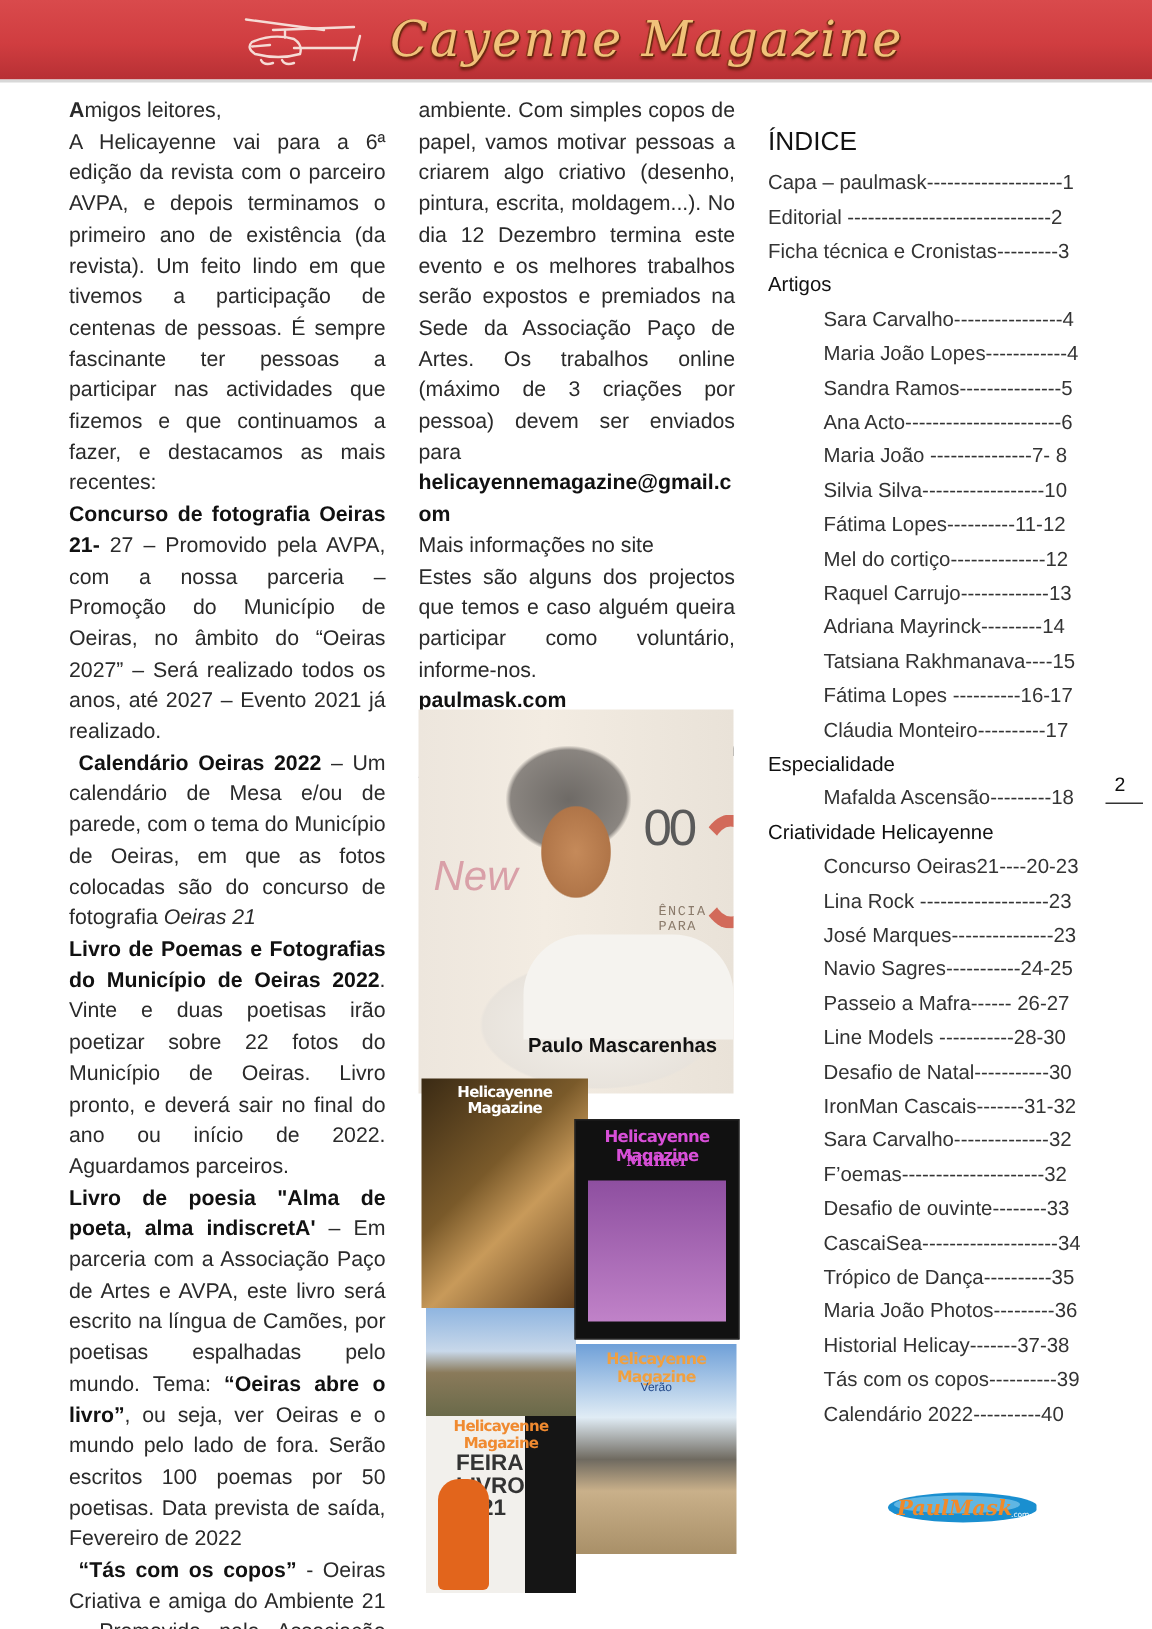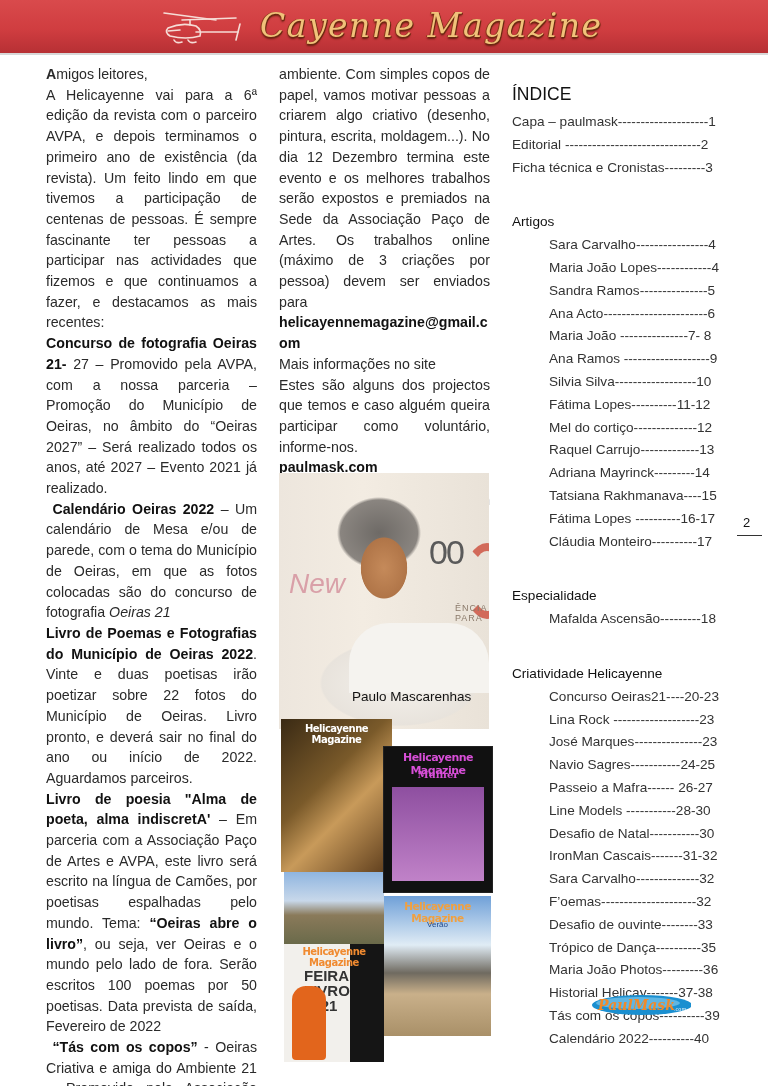--- a/index.html
+++ b/index.html
@@ -21,43 +21,43 @@
   .photo { position:absolute; left:279px; top:473px; width:210px; height:256px;
            background:
              radial-gradient(ellipse 38px 50px at 105px 95px, #c58a5a 0%, #b07548 60%, transparent 62%),
              radial-gradient(ellipse 70px 60px at 100px 60px, #6e6a66 0%, #8a8580 55%, transparent 60%),
              radial-gradient(ellipse 110px 60px at 120px 210px, #f4f1ec 0%, #e8e3dc 70%, transparent 72%),
              linear-gradient(90deg, #ede6dd 0%, #f3ece2 40%, #e9e2d8 100%);
            overflow:hidden; }
   .photo .sign { position:absolute; left:150px; top:60px; font-size:34px; font-weight:normal; color:#5a5a5a; letter-spacing:-2px; }
   .photo .sign2 { position:absolute; left:185px; top:70px; width:30px; height:60px; border:8px solid #d26a5a; border-radius:50%; border-left-color:transparent; }
   .photo .sign3 { position:absolute; left:10px; top:95px; font-size:28px; color:#d9a0a8; font-style:italic; }
-  .photo .sign4 { position:absolute; left:176px; top:130px; font-size:9px; color:#8a7a6a; letter-spacing:1px; }
+  .photo .sign4 { position:absolute; left:160px; top:130px; font-size:9px; color:#8a7a6a; letter-spacing:1px;font-family:Liberation Mono, monospace; }
   .photo .collar { position:absolute; left:70px; top:150px; width:140px; height:70px; background:#f5f3ef; border-radius:40px 40px 0 0; }
-  .caption { position:absolute; left:352px; top:689px; font-size:13.5px; font-weight:normal; color:#111; }
+  .caption { position:absolute; left:352px; top:689px; font-size:13.5px; font-weight:bold; color:#111; }
   .cover { position:absolute; overflow:hidden; }
   .cov1 { left:281px; top:719px; width:111px; height:153px; background:linear-gradient(135deg,#3a2a14,#7a5a2a 40%,#c89a5a 60%,#5a3a1a); }
   .cov2 { left:383px; top:746px; width:108px; height:145px; background:#111; border:1px solid #222; }
   .cov2 .inner { position:absolute; left:8px; top:40px; width:92px; height:94px; background:linear-gradient(180deg,#8e4fa0,#c082c8); }
   .cov3 { left:284px; top:872px; width:100px; height:72px; background:linear-gradient(180deg,#8fb5e0 0%,#c8d8ea 40%,#8a7a5a 60%,#6a6a4a 100%); }
   .cov4 { left:384px; top:896px; width:107px; height:140px; background:linear-gradient(180deg,#6fa0d8 0%,#e0ecf5 35%,#6f6a60 55%,#c9b08a 70%,#a99068 100%); }
   .cov5 { left:284px; top:944px; width:100px; height:118px; background:linear-gradient(90deg,#f2f0ec 0%,#f2f0ec 66%,#151515 66%); }
   .cov5 .dress { position:absolute; left:8px; top:42px; width:34px; height:74px; background:#e2651c; border-radius:14px 14px 4px 4px; }
   .cov5 .big { position:absolute; left:20px; top:24px; font-size:15px; line-height:15px; font-weight:bold; color:#333; }
   .cov-title { position:absolute; left:0; right:0; text-align:center; font-weight:bold; font-family:"DejaVu Sans", sans-serif; letter-spacing:-0.5px; }
   .cov1 .cov-title { top:4px; font-size:10px; color:#fff; }
   .cov2 .cov-title { top:4px; font-size:11px; color:#d84fd8; }
   .cov2 .sub { position:absolute; top:22px; left:0; right:0; text-align:center; font-size:10px; font-weight:bold; color:#d84fd8; font-family:"DejaVu Serif", serif; }
   .cov4 .cov-title { top:4px; font-size:10.5px; color:#f0a040; }
   .cov4 .sub { position:absolute; top:24px; left:0; right:0; text-align:center; font-size:8px; font-weight:normal; color:#244a8a; }
   .cov5 .cov-title { top:2px; font-size:10px; color:#f08a30; }
   .toc { position:absolute; left:512px; top:84px; width:215px; }
   .toc h2 { margin:0 0 6px 0; font-size:17.5px; font-weight:normal; color:#111; }
   .toc .row { font-size:13.6px; line-height:22.8px; color:#333; white-space:nowrap; }
-  .toc .sec { color:#111;margin-top:32px; }
+  .toc .sec { color:#111; }
   .toc .ind { padding-left:37px; }
   .pgnum { position:absolute; left:743px; top:515px; font-size:13px; color:#111; }
   .pgline { position:absolute; left:737px; top:535px; width:25px; border-top:1px solid #333; }
   .logo { position:absolute; left:590px; top:992px; width:101px; height:26px; }
 </style>
 </head>
 <body>
 
 <div class="banner">
   <svg class="heli" viewBox="0 0 86 42">
@@ -129,21 +129,20 @@
   <div id="toc-list">
       <div class="row">Capa – paulmask--------------------1</div>
       <div class="row">Editorial ------------------------------2</div>
       <div class="row">Ficha técnica e Cronistas---------3</div>
       <div class="row sec">Artigos</div>
       <div class="row ind">Sara Carvalho----------------4</div>
       <div class="row ind">Maria João Lopes------------4</div>
       <div class="row ind">Sandra Ramos---------------5</div>
       <div class="row ind">Ana Acto-----------------------6</div>
       <div class="row ind">Maria João ---------------7- 8</div>
-      <div class="row ind">Ana Ramos -------------------9</div>
       <div class="row ind">Silvia  Silva------------------10</div>
       <div class="row ind">Fátima Lopes----------11-12</div>
       <div class="row ind">Mel do cortiço--------------12</div>
       <div class="row ind">Raquel Carrujo-------------13</div>
       <div class="row ind">Adriana Mayrinck---------14</div>
       <div class="row ind">Tatsiana Rakhmanava----15</div>
       <div class="row ind">Fátima  Lopes ----------16-17</div>
       <div class="row ind">Cláudia Monteiro----------17</div>
       <div class="row sec">Especialidade</div>
       <div class="row ind">Mafalda Ascensão---------18</div>
@@ -152,20 +151,21 @@
       <div class="row ind">Lina Rock -------------------23</div>
       <div class="row ind">José Marques---------------23</div>
       <div class="row ind"> Navio Sagres-----------24-25</div>
       <div class="row ind">Passeio a Mafra------ 26-27</div>
       <div class="row ind">Line Models  -----------28-30</div>
       <div class="row ind">Desafio de Natal-----------30</div>
       <div class="row ind">IronMan Cascais-------31-32</div>
       <div class="row ind">Sara Carvalho--------------32</div>
       <div class="row ind">F’oemas---------------------32</div>
       <div class="row ind">Desafio de ouvinte--------33</div>
+      <div class="row ind">CascaiSea--------------------34</div>
       <div class="row ind">Trópico de Dança----------35</div>
       <div class="row ind">Maria João Photos---------36</div>
       <div class="row ind">Historial Helicay-------37-38</div>
       <div class="row ind">Tás com os copos----------39</div>
       <div class="row ind"> Calendário 2022----------40</div>
     </div>
 </div>
 
 <div class="pgnum">2</div>
 <div class="pgline"></div>

